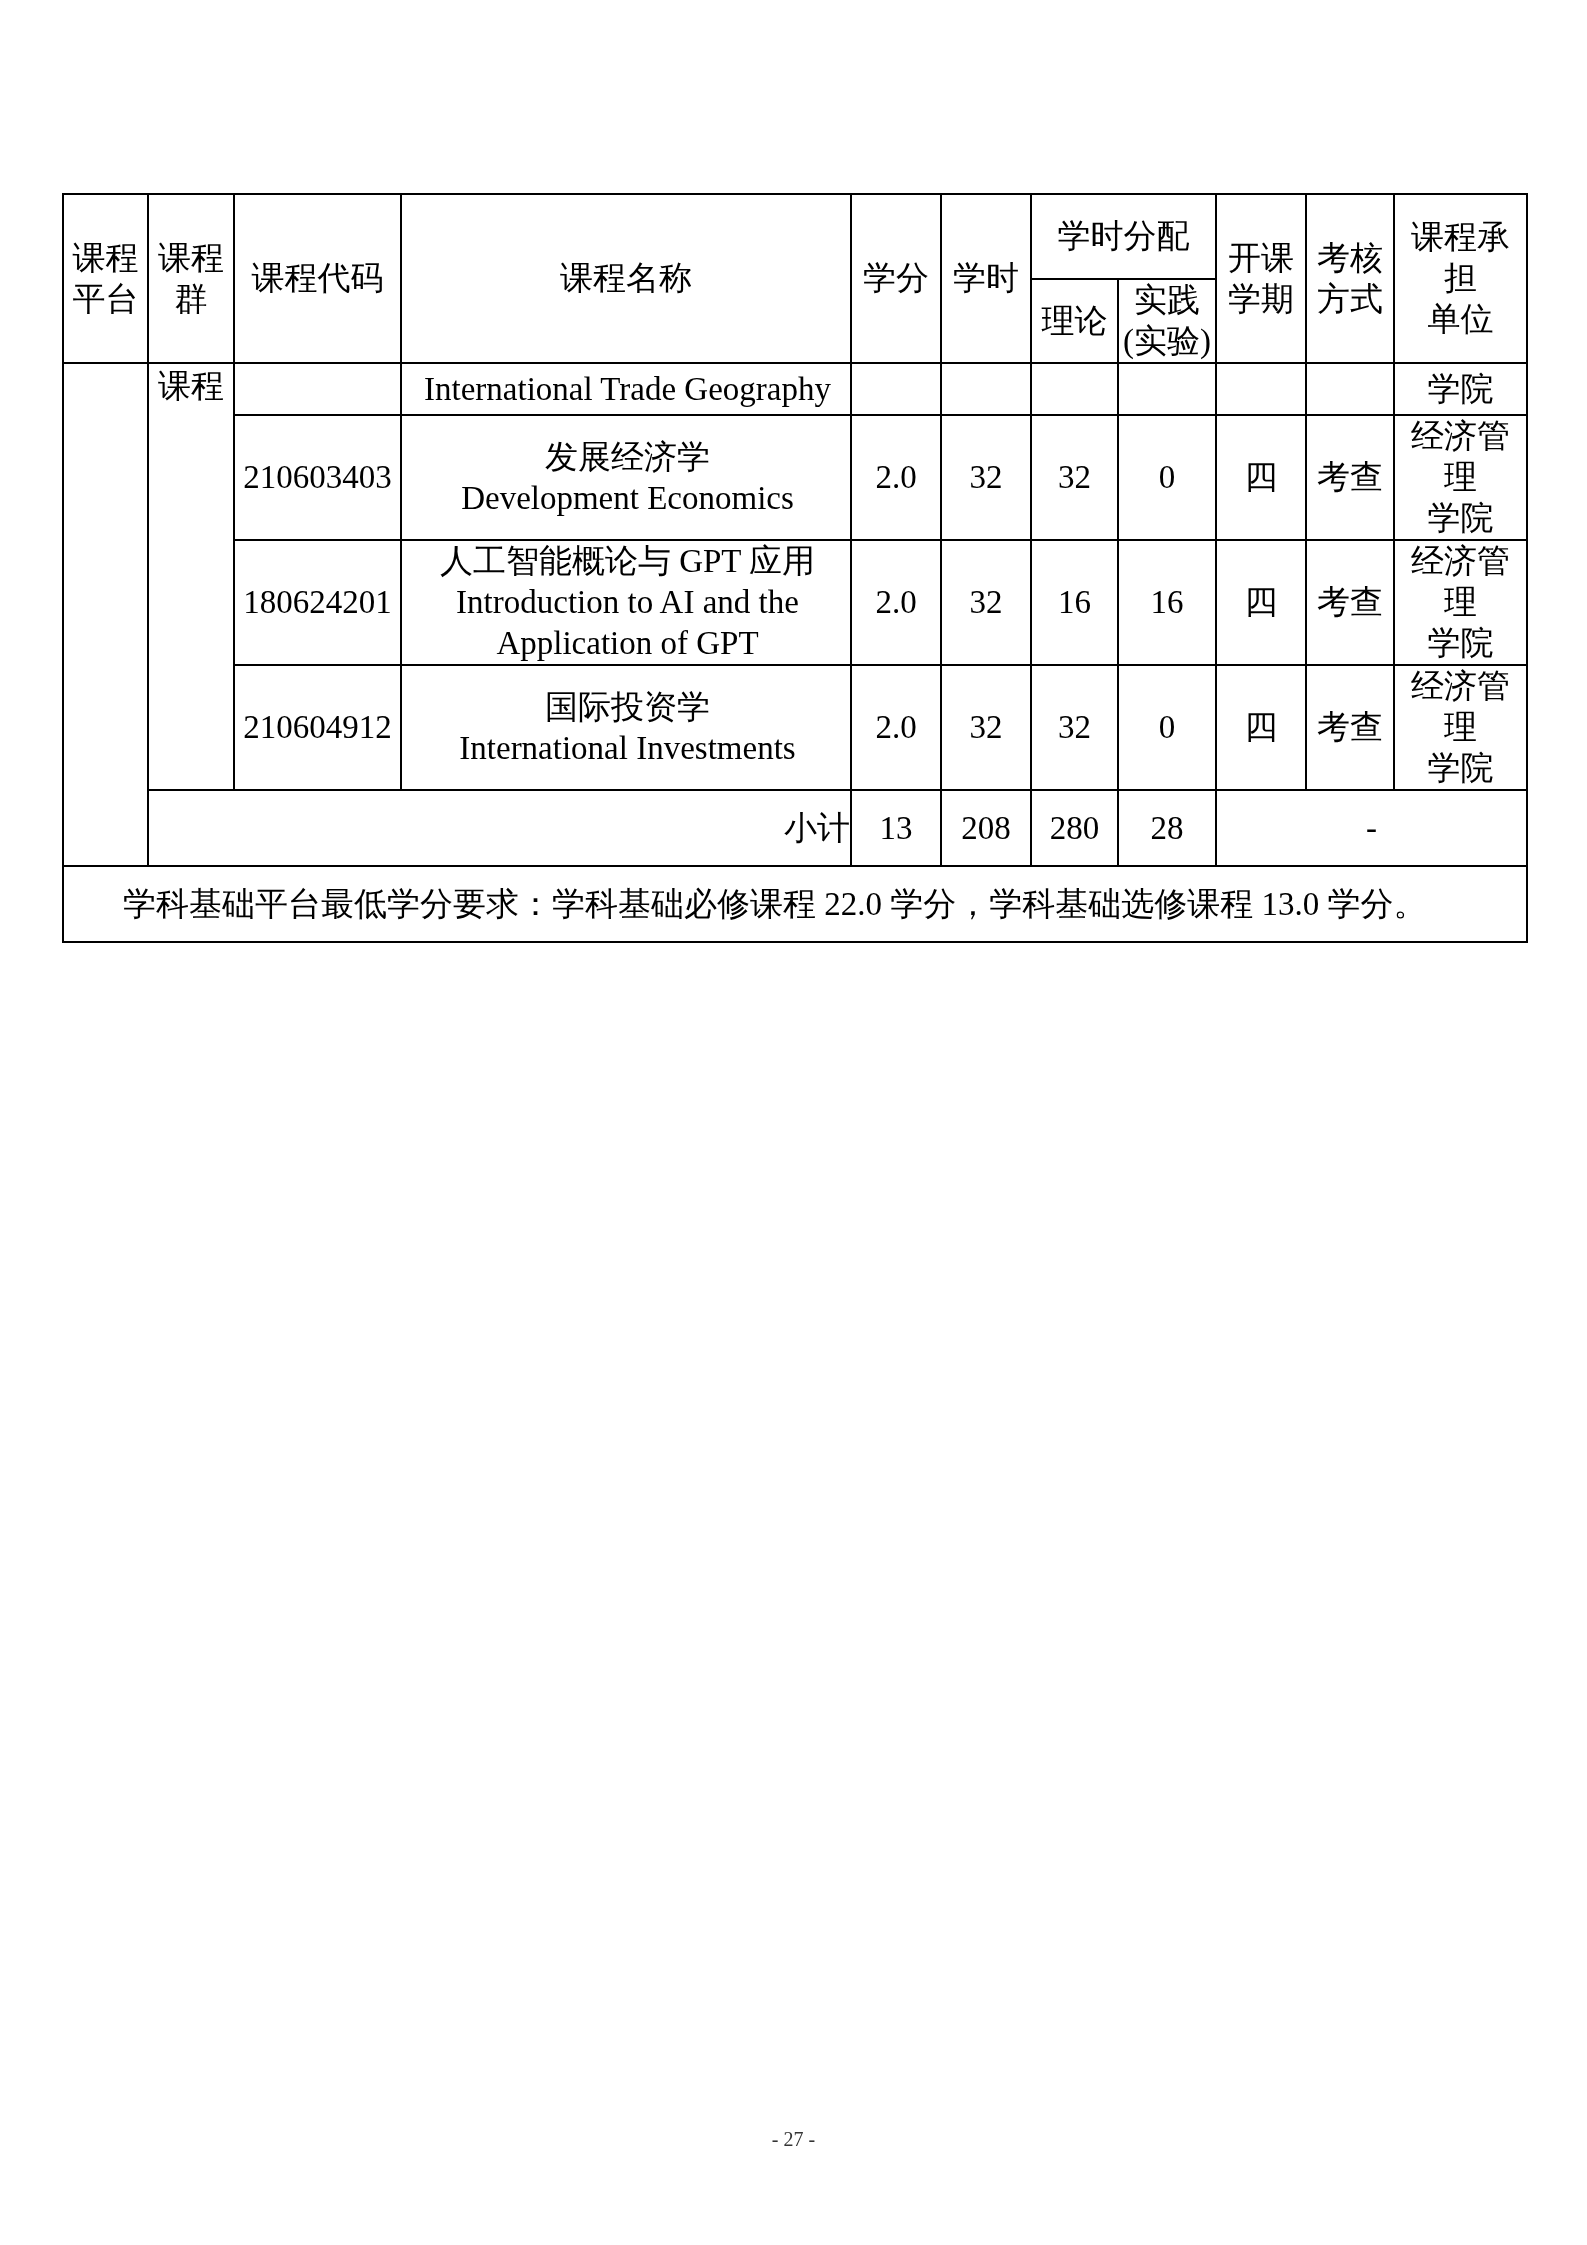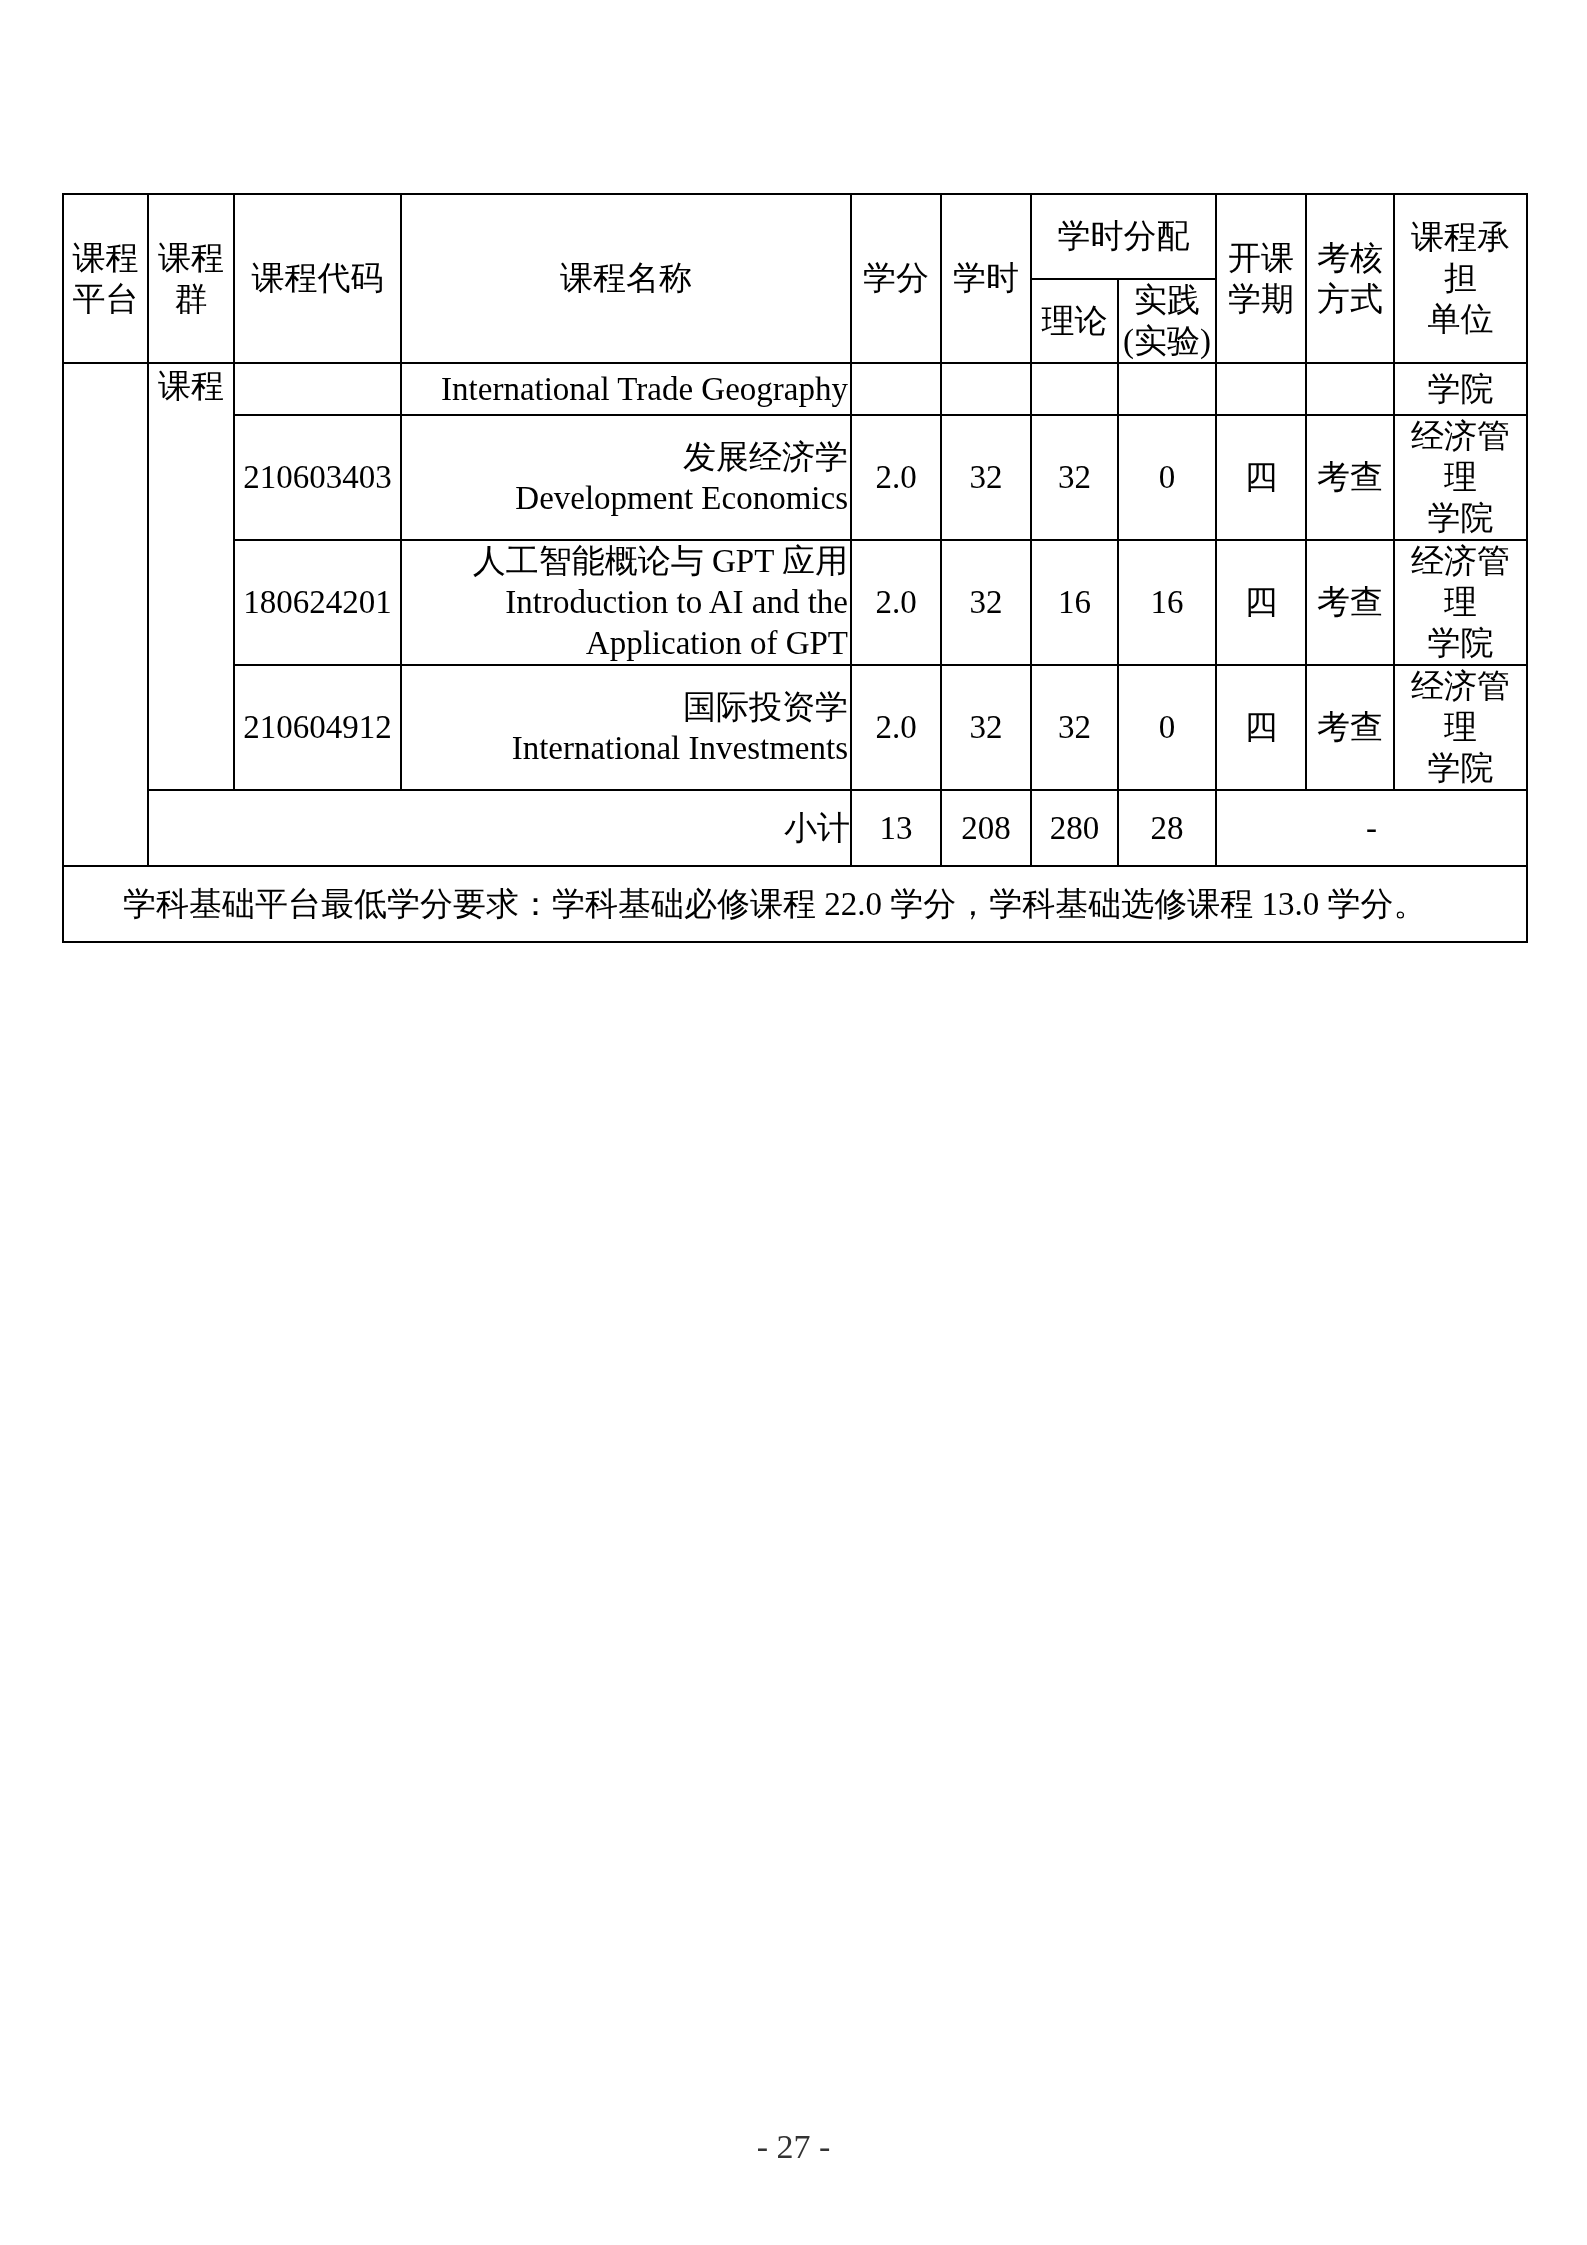--- a/index.html
+++ b/index.html
@@ -35,21 +35,21 @@
   tr.hrow1   { height: 85px; }
   tr.hrow2   { height: 83px; }
   tr.brow1   { height: 52px; }
   tr.brow2   { height: 87px; }
   tr.brow3   { height: 123px; }
   tr.brow4   { height: 88px; }
   tr.subrow  { height: 76px; }
   tr.footrow { height: 76px; border-radius: 21px; }
 
   td.name-cell {
-    text-align: right;
+    text-align: center;
     padding-left: 5px;
     padding-right: 2px;
   }
   td.group-cell {
     vertical-align: top;
     padding-top: 2px;
   }
   td.subtotal-label-cell {
     text-align: right;
   }
@@ -60,21 +60,21 @@
   td.footer-cell {
     text-align: left;
     padding-left: 59px;
   }
   .page-number {
     position: absolute;
     top: 2128px;
     left: 0;
     width: 100%;
     text-align: center;
-    font-size: 34px;
+    font-size: 20px;
     color: #333333;
   }
 </style>
 </head>
 <body>
 
 <table class="curriculum-table">
   <colgroup>
     <col style="width:85px">
     <col style="width:86px">

